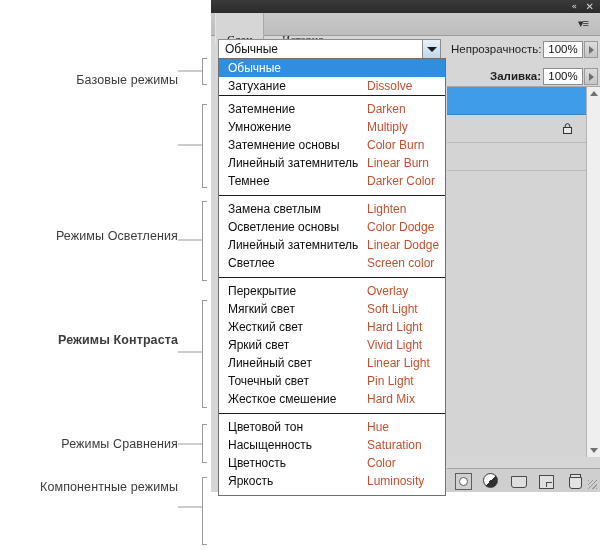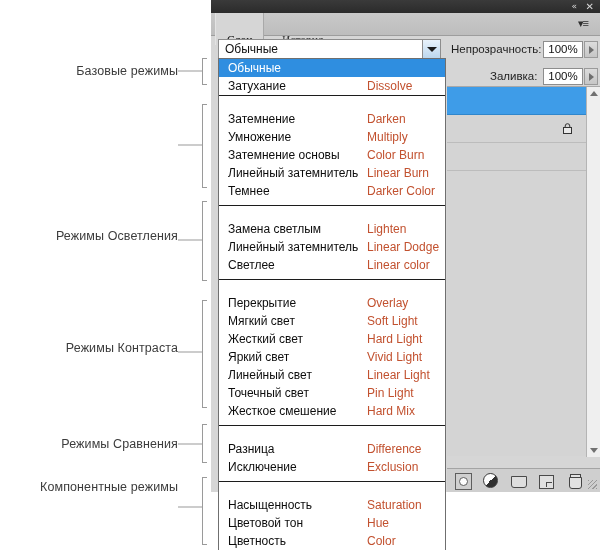--- a/index.html
+++ b/index.html
@@ -317,21 +317,21 @@
     position: absolute;
     left: 218px; top: 58px;
     width: 228px;
     background: #ffffff;
     border: 1px solid #6f6f6f;
     box-sizing: border-box;
     z-index: 30;
   }
   .dd-group + .dd-group { border-top: 1px solid #1c1c1c; }
   .dd-group { padding: 0; }
-  .dd-group.pad-top { padding-top: 14px; }
+  .dd-group.pad-top { padding-top: 4px; }
   .dd-group.pad-bot { padding-bottom: 5px; }
   .dd-item {
     position: relative;
     height: 18px;
     line-height: 18px;
     padding: 0 8px 0 9px;
     font-size: 12px;
     color: #0d0d0d;
     white-space: nowrap;
     box-sizing: border-box;
@@ -345,29 +345,29 @@
     position: absolute;
     left: 148px; top: 0;
     color: #c2512f;
     font-size: 12px;
   }
 </style>
 </head>
 <body>
 
 <div id="annotations">
-    <div class="annot-label" style="top: 71px;">Базовые режимы</div>
+    <div class="annot-label" style="top: 80px;">Базовые режимы</div>
     <div class="annot-leader" style="top: 71px; left: 178px; width: 24px;"></div>
     <div class="brace" style="top: 58px; height: 27px; left: 202px;"></div>
     <div class="annot-leader" style="top: 145px; left: 178px; width: 24px;"></div>
     <div class="brace" style="top: 104px; height: 84px; left: 202px;"></div>
     <div class="annot-label" style="top: 236px;">Режимы Осветления</div>
     <div class="annot-leader" style="top: 240px; left: 178px; width: 24px;"></div>
     <div class="brace" style="top: 201px; height: 80px; left: 202px;"></div>
-    <div class="annot-label" style="top: 348px;">Режимы Контраста</div>
+    <div class="annot-label" style="top: 340px; font-weight: bold;">Режимы Контраста</div>
     <div class="annot-leader" style="top: 352px; left: 178px; width: 24px;"></div>
     <div class="brace" style="top: 300px; height: 108px; left: 202px;"></div>
     <div class="annot-label" style="top: 444px;">Режимы Сравнения</div>
     <div class="annot-leader" style="top: 444px; left: 178px; width: 24px;"></div>
     <div class="brace" style="top: 424px; height: 39px; left: 202px;"></div>
     <div class="annot-label" style="top: 487px;">Компонентные режимы</div>
     <div class="annot-leader" style="top: 507px; left: 178px; width: 24px;"></div>
     <div class="brace" style="top: 477px; height: 68px; left: 202px;"></div>
   </div>
 
@@ -386,21 +386,21 @@
 
   <div id="mode-combo">
     <span id="mode-combo-value">Обычные</span>
     <span id="mode-combo-arrow"></span>
   </div>
 
   <span class="field-label" style="left:240px; top:43px;">Непрозрачность:</span>
   <span class="num-field" style="left:332px; top:41px;">100%</span>
   <span class="num-stepper" style="left:373px; top:41px;"></span>
 
-  <span class="field-label" style="left:279px; top:70px;">Заливка:</span>
+  <span class="field-label" style="left:279px; top:70px;font-weight:bold;">Заливка:</span>
   <span class="num-field" style="left:332px; top:68px;">100%</span>
   <span class="num-stepper" style="left:373px; top:68px;"></span>
 
   <div id="layers-list">
     <div class="layer-row selected" style="top:0;"></div>
     <div class="layer-row" style="top:28px;">
       <span class="lock-icon">
         <svg width="9" height="11" viewBox="0 0 9 11">
           <rect x="0.5" y="4.5" width="8" height="6" fill="#e8e8e8" stroke="#333"></rect>
           <path d="M2.2 4.5 V3 a2.3 2.3 0 0 1 4.6 0 V4.5" fill="none" stroke="#333" stroke-width="1"></path>
@@ -432,35 +432,32 @@
     </div>
     <div class="dd-group pad-top pad-bot">
       <div class="dd-item"><span class="dd-ru">Затемнение</span><span class="dd-en">Darken</span></div>
       <div class="dd-item"><span class="dd-ru">Умножение</span><span class="dd-en">Multiply</span></div>
       <div class="dd-item"><span class="dd-ru">Затемнение основы</span><span class="dd-en">Color Burn</span></div>
       <div class="dd-item"><span class="dd-ru">Линейный затемнитель</span><span class="dd-en">Linear Burn</span></div>
       <div class="dd-item"><span class="dd-ru">Темнее</span><span class="dd-en">Darker Color</span></div>
     </div>
     <div class="dd-group pad-top pad-bot">
       <div class="dd-item"><span class="dd-ru">Замена светлым</span><span class="dd-en">Lighten</span></div>
+      <div class="dd-item"><span class="dd-ru">Осветление основы</span><span class="dd-en">Color Dodge</span></div>
       <div class="dd-item"><span class="dd-ru">Линейный затемнитель</span><span class="dd-en">Linear Dodge</span></div>
-      <div class="dd-item"><span class="dd-ru">Светлее</span><span class="dd-en">Linear color</span></div>
+      <div class="dd-item"><span class="dd-ru">Светлее</span><span class="dd-en">Screen color</span></div>
     </div>
     <div class="dd-group pad-top pad-bot">
       <div class="dd-item"><span class="dd-ru">Перекрытие</span><span class="dd-en">Overlay</span></div>
       <div class="dd-item"><span class="dd-ru">Мягкий свет</span><span class="dd-en">Soft Light</span></div>
       <div class="dd-item"><span class="dd-ru">Жесткий свет</span><span class="dd-en">Hard Light</span></div>
       <div class="dd-item"><span class="dd-ru">Яркий свет</span><span class="dd-en">Vivid Light</span></div>
       <div class="dd-item"><span class="dd-ru">Линейный свет</span><span class="dd-en">Linear Light</span></div>
       <div class="dd-item"><span class="dd-ru">Точечный свет</span><span class="dd-en">Pin Light</span></div>
       <div class="dd-item"><span class="dd-ru">Жесткое смешение</span><span class="dd-en">Hard Mix</span></div>
     </div>
     <div class="dd-group pad-top pad-bot">
-      <div class="dd-item"><span class="dd-ru">Разница</span><span class="dd-en">Difference</span></div>
-      <div class="dd-item"><span class="dd-ru">Исключение</span><span class="dd-en">Exclusion</span></div>
-    </div>
-    <div class="dd-group pad-top pad-bot">
+      <div class="dd-item"><span class="dd-ru">Цветовой тон</span><span class="dd-en">Hue</span></div>
       <div class="dd-item"><span class="dd-ru">Насыщенность</span><span class="dd-en">Saturation</span></div>
-      <div class="dd-item"><span class="dd-ru">Цветовой тон</span><span class="dd-en">Hue</span></div>
       <div class="dd-item"><span class="dd-ru">Цветность</span><span class="dd-en">Color</span></div>
       <div class="dd-item"><span class="dd-ru">Яркость</span><span class="dd-en">Luminosity</span></div>
     </div>
   </div>
 
 </body></html>

